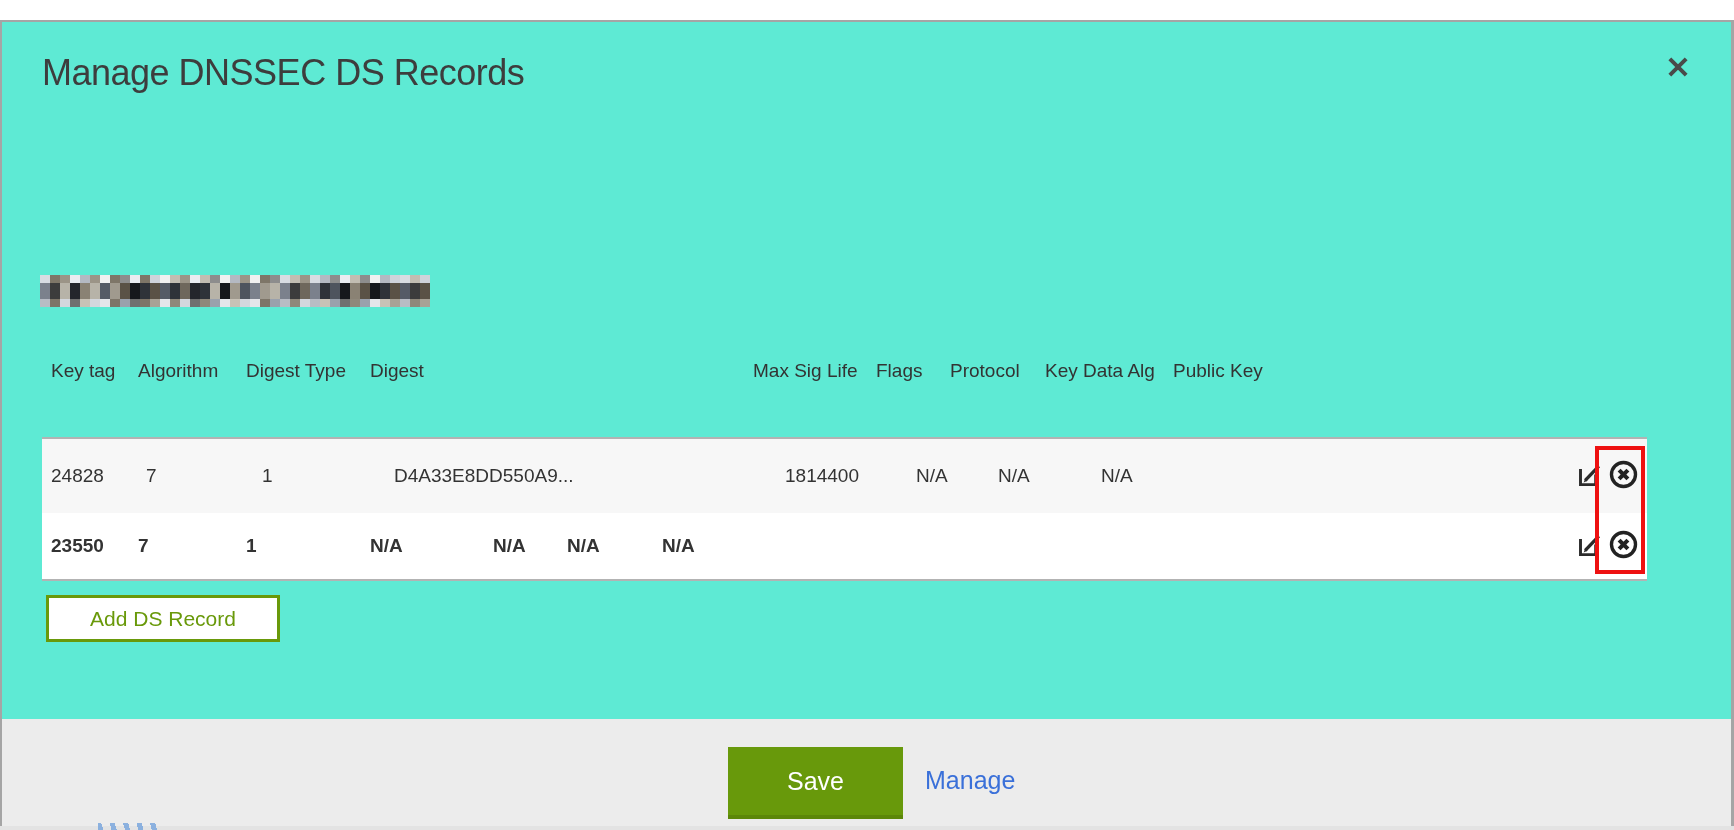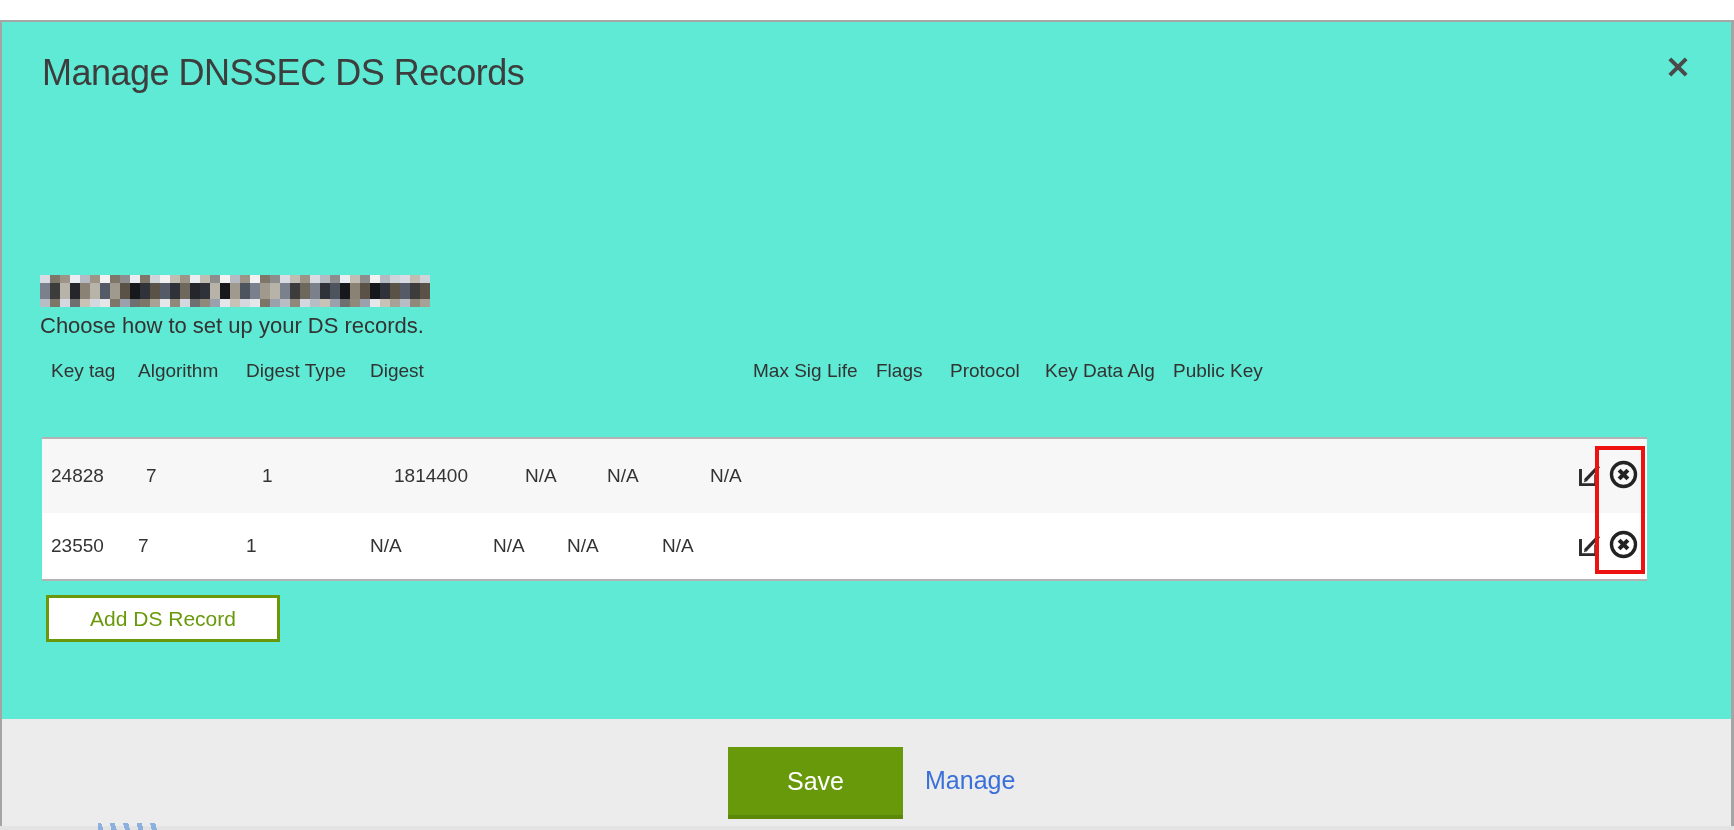--- a/index.html
+++ b/index.html
@@ -59,21 +59,21 @@
     height:85px;
     display:flex; align-items:flex-start;
     border-bottom:2px solid #b3b3b3;
     padding-top:6px;
   }
   .t-row {
     display:flex; align-items:center;
     font-size:19px;
   }
   .t-row.r1 { height:74px; background:#f7f7f7;gap:8px; }
-  .t-row.r2 { height:68px; background:#fff; border-bottom:2px solid #b3b3b3; }
+  .t-row.r2 { height:68px; background:#fff; border-bottom:2px solid #b3b3b3;font-weight:bold; }
   .t-head .cell { font-size:19px; color:#333; }
   .cell { flex:0 0 auto; white-space:nowrap; overflow:hidden; }
   .c1 { width:96px; padding-left:9px; }
   .c2 { width:108px; }
   .c3 { width:124px; }
   .c4 { width:383px; }
   .c5 { width:123px; }
   .c6 { width:74px; }
   .c7 { width:95px; }
   .c8 { width:128px; }
@@ -252,40 +252,40 @@
           <span class="mosaic-cell" style="background: rgb(154, 161, 172);"></span>
           <span class="mosaic-cell" style="background: rgb(228, 230, 234);"></span>
           <span class="mosaic-cell" style="background: rgb(200, 194, 182);"></span>
           <span class="mosaic-cell" style="background: rgb(168, 162, 150);"></span>
           <span class="mosaic-cell" style="background: rgb(184, 188, 196);"></span>
           <span class="mosaic-cell" style="background: rgb(143, 136, 123);"></span>
           <span class="mosaic-cell" style="background: rgb(168, 162, 150);"></span>
         </div>
       </div>
 
-    <div class="instruction">Choose how to set up your DS records.</div>
 
     <div class="ds-table">
       <div class="t-head">
         <div class="cell c1">Key tag</div>
         <div class="cell c2">Algorithm</div>
         <div class="cell c3">Digest Type</div>
         <div class="cell c4">Digest</div>
         <div class="cell c5">Max Sig Life</div>
         <div class="cell c6">Flags</div>
         <div class="cell c7">Protocol</div>
         <div class="cell c8">Key Data Alg</div>
         <div class="cell c9">Public Key</div>
         <div class="c-act"></div>
       </div>
 
       <div class="t-row r1">
         <div class="cell c1">24828</div>
         <div class="cell c2">7</div>
         <div class="cell c3">1</div>
+        <div class="cell c4">D4A33E8DD550A9...</div>
         <div class="cell c5">1814400</div>
         <div class="cell c6">N/A</div>
         <div class="cell c7">N/A</div>
         <div class="cell c8">N/A</div>
         <div class="cell c9"></div>
         <div class="c-act">
           <button class="icon-btn">
             <span>
               <svg width="27" height="27" viewBox="0 0 24 24">
                 <path d="M4 7 V21 H17.5 V12" fill="none" stroke="#2b2b2b" stroke-width="2.6"></path>

